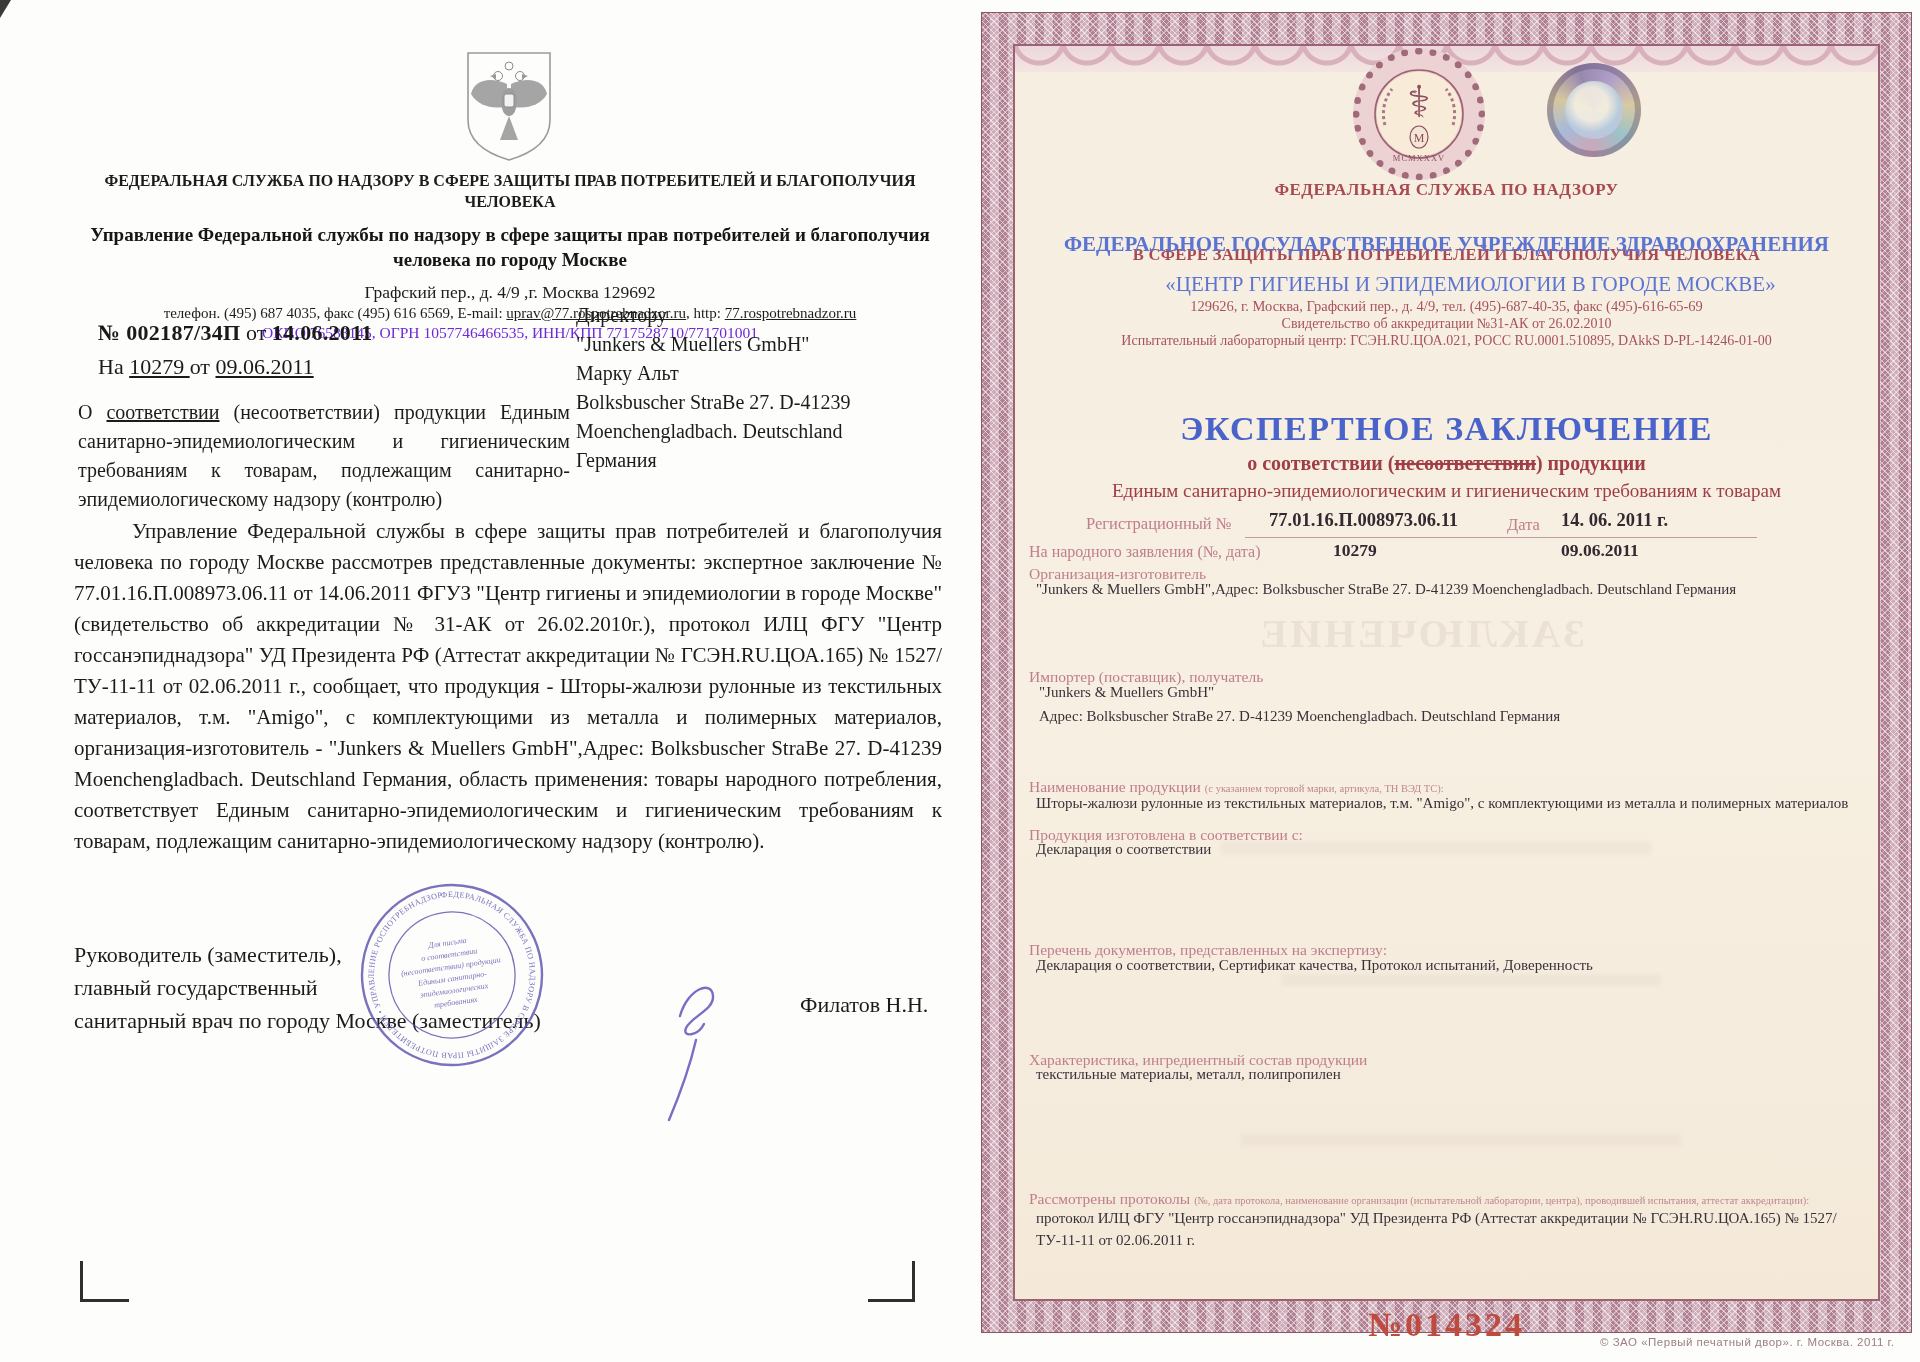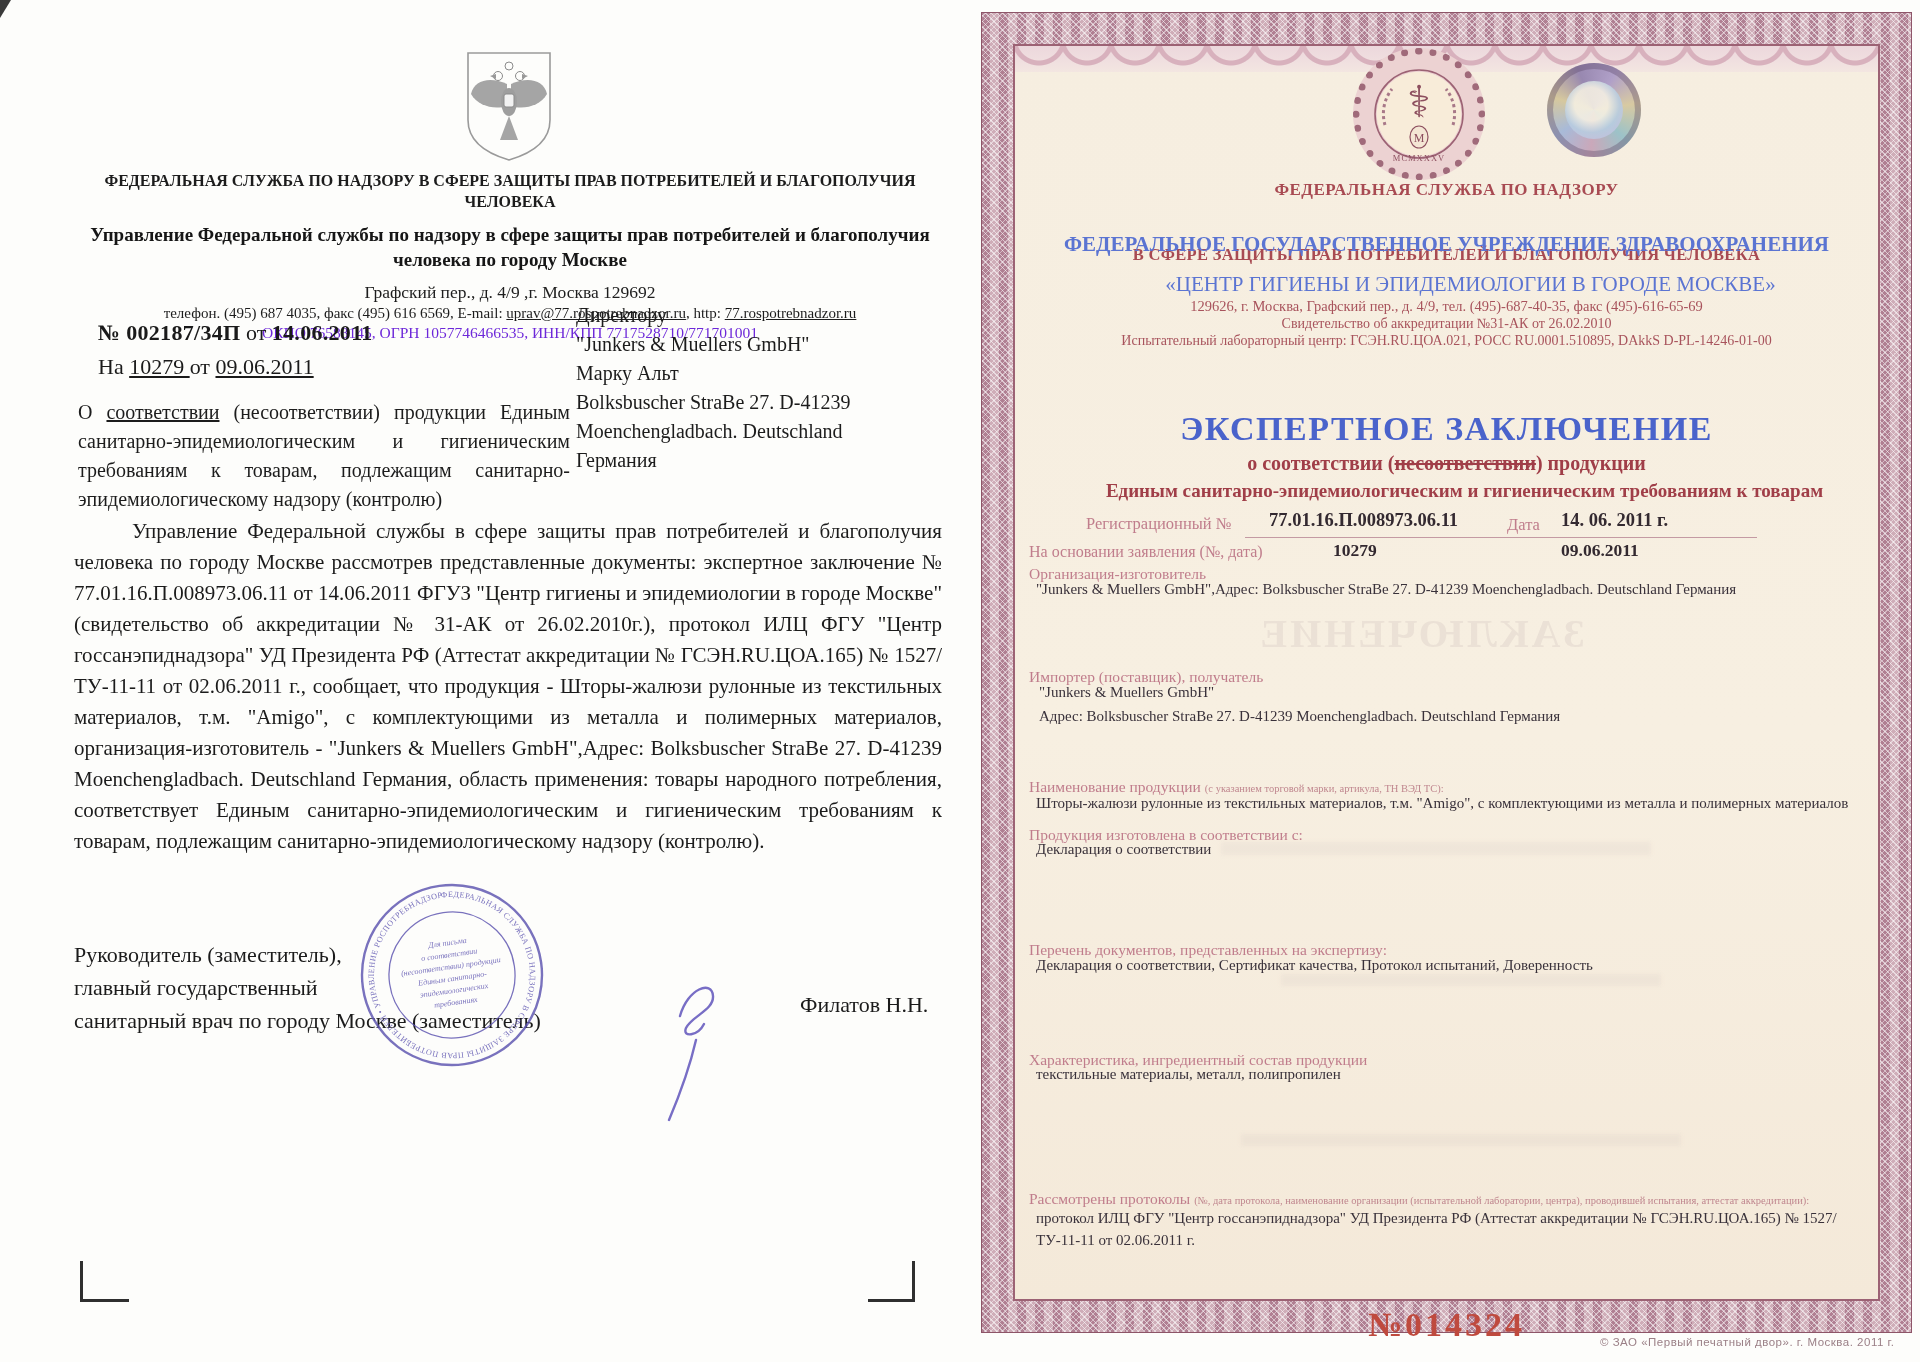--- a/index.html
+++ b/index.html
@@ -67,21 +67,21 @@
   .rp-serv1{top:168px;font-size:17px;font-weight:bold;color:#a84a52;letter-spacing:.5px;}
   .rp-serv2{top:192px;font-size:16.5px;font-weight:bold;color:#a84a52;letter-spacing:.3px;margin-top:41px;}
   .rp-inst1{top:220px;font-size:21px;font-weight:bold;color:#5b74d2;}
   .rp-inst2{top:260px;font-size:21px;font-weight:normal;color:#5b74d2;padding-left:24px;}
   .rp-addr{top:286px;font-size:14.5px;color:#a8535c;}
   .rp-accr{top:304px;font-size:14px;color:#a8535c;}
   .rp-lab{top:321px;font-size:14px;color:#a8535c;}
   .rp-title{top:398px;font-size:34px;font-weight:bold;color:#4a63cb;letter-spacing:1.5px;}
   .rp-sub1{top:440px;font-size:20px;font-weight:bold;color:#a03e48;}
   .rp-sub1 .strike{text-decoration:line-through;}
-  .rp-sub2{top:468px;font-size:19px;font-weight:bold;color:#a03e48;margin-left:18px;}
+  .rp-sub2{top:468px;font-size:19px;font-weight:normal;color:#a03e48;}
   .rp-label{font-size:15.5px;color:#c07d8c;}
   .rp-note{font-size:10.5px;color:#c0878f;}
   .rp-val{font-size:15px;color:#39313a;}
   .rp-bold{font-weight:bold;color:#332930;}
   .uline{border-bottom:1px solid #c49aa3;height:1px;}
   .rp-form{top:1294px;font-size:34px;color:#bf4a3e;letter-spacing:3px;font-weight:bold;}
   .ghost{left:270px;top:598px;width:340px;text-align:center;font-size:40px;font-weight:bold;
          color:rgba(140,105,115,.10);transform:scaleX(-1);letter-spacing:3px;}
   .smudge{background:rgba(150,125,135,.07);filter:blur(2px);}
   .rp-footer{left:1600px;top:1336px;font-size:11.5px;color:#9a7f86;
@@ -205,21 +205,21 @@
     <div class="abs rp-center rp-sub1"><span>о соответствии (</span><span class="strike">несоответствии</span><span>) продукции</span></div>
     <div class="abs rp-center rp-sub2">Единым санитарно-эпидемиологическим и гигиеническим требованиям к товарам</div>
 
     <div class="abs rp-label" style="left:105px;top:502px;font-size:16.5px;">Регистрационный №</div>
     <div class="abs rp-bold" style="left:288px;top:498px;font-size:18.5px;">77.01.16.П.008973.06.11</div>
     <div class="abs uline" style="left:264px;top:524px;width:306px;"></div>
     <div class="abs rp-label" style="left:526px;top:503px;font-size:16.5px;">Дата</div>
     <div class="abs rp-bold" style="left:580px;top:498px;font-size:18.5px;">14. 06. 2011 г.</div>
     <div class="abs uline" style="left:566px;top:524px;width:210px;"></div>
 
-    <div class="abs rp-label" style="left:48px;top:531px;font-size:16px;">На основании заявления (№, дата)</div>
+    <div class="abs rp-label" style="left:48px;top:531px;font-size:16px;">На народного заявления (№, дата)</div>
     <div class="abs rp-bold" style="left:352px;top:528px;font-size:17.5px;">10279</div>
     <div class="abs rp-bold" style="left:580px;top:528px;font-size:17.5px;">09.06.2011</div>
 
     <div class="abs rp-label" style="left:48px;top:553px;">Организация-изготовитель</div>
     <div class="abs rp-val" style="left:55px;top:569px;width:820px;">"Junkers &amp; Muellers GmbH",Адрес: Bolksbuscher StraBe 27. D-41239 Moenchengladbach. Deutschland Германия</div>
 
     <div class="abs ghost">ЗАКЛЮЧЕНИЕ</div>
     <div class="abs smudge" style="left:240px;top:830px;width:430px;height:13px;"></div>
     <div class="abs smudge" style="left:300px;top:962px;width:380px;height:12px;"></div>
     <div class="abs smudge" style="left:260px;top:1122px;width:440px;height:12px;"></div>

